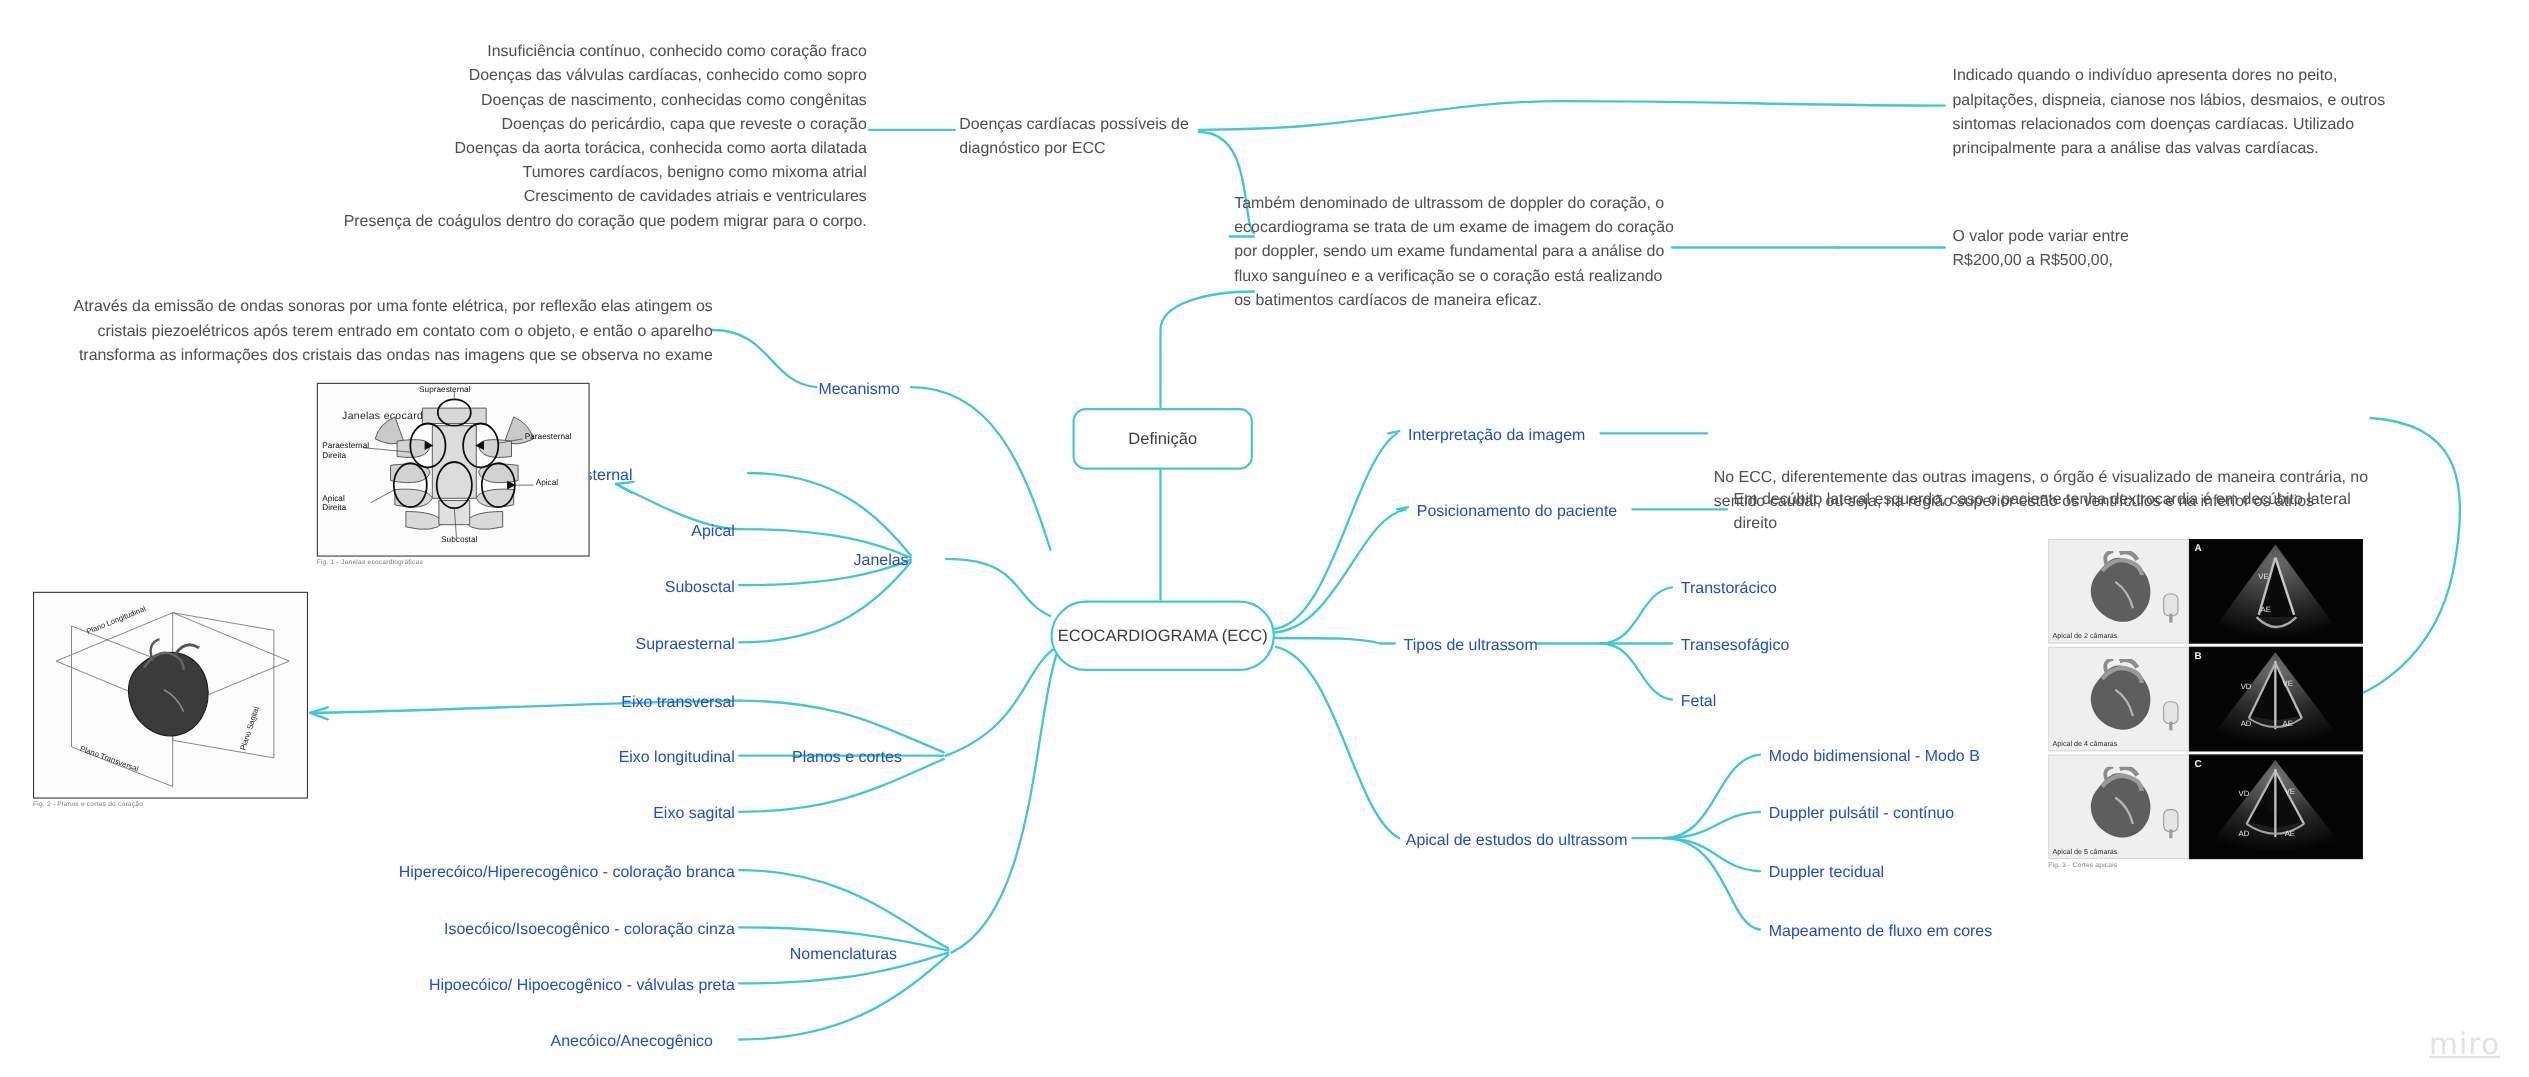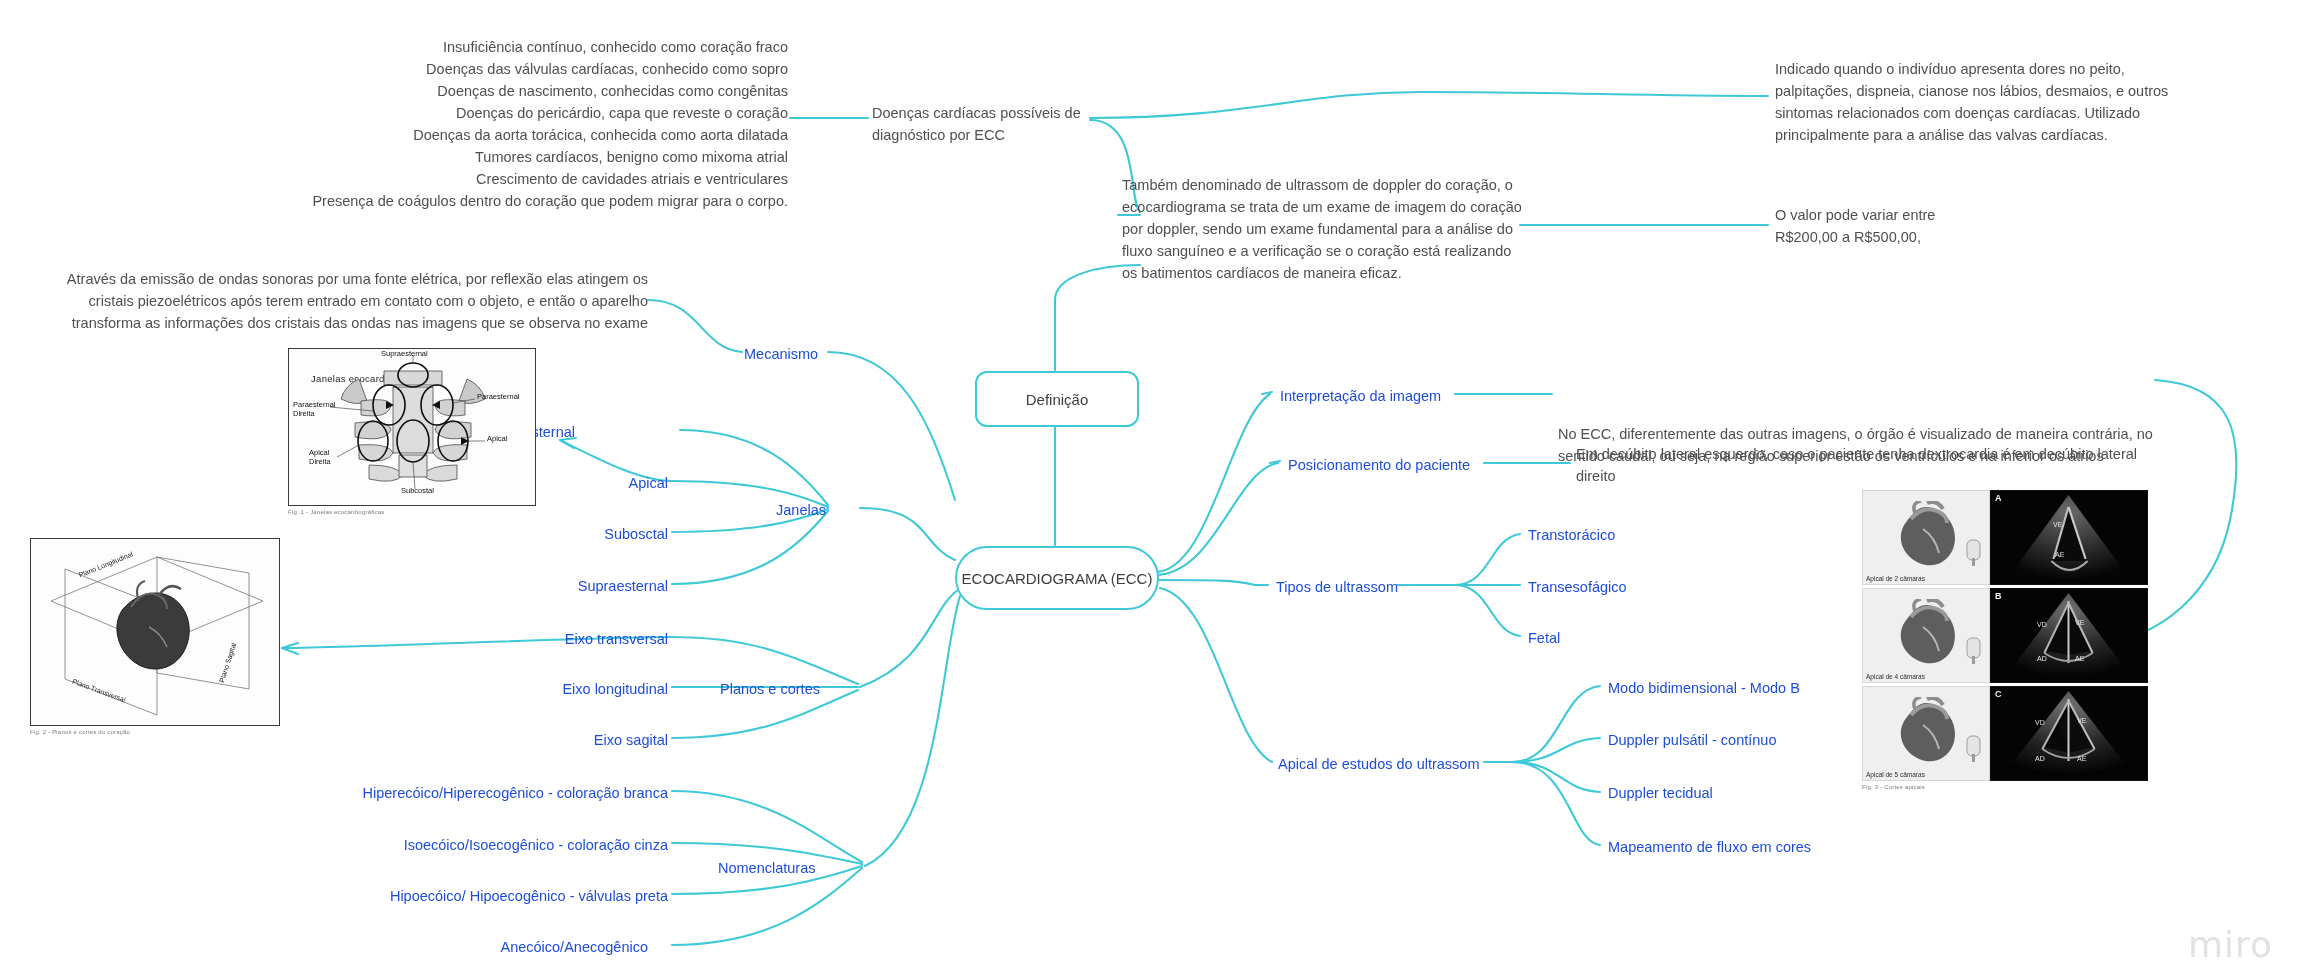--- a/index.html
+++ b/index.html
@@ -15,21 +15,21 @@
   .para.r{text-align:right;}
   .node{
     position:absolute;border:2px solid #3fc9d6;border-radius:12px;background:#fff;
     display:flex;align-items:center;justify-content:center;
     font-size:15px;color:#3d3d3d;
   }
   .node.center{border-radius:36px;}
   .imgbox{position:absolute;background:#fff;}
   .imgframe{border:1px solid #3a3a3a;box-sizing:border-box;background:#fdfdfd;position:relative;overflow:hidden;}
   .figcap{font-size:6px;color:#7a7a7a;margin-top:3px;letter-spacing:.2px;}
-  .miro{position:absolute;right:26px;bottom:14px;font-size:36px;color:#e2e2e2;letter-spacing:1px;font-family:"DejaVu Sans",sans-serif;}
+  .miro{position:absolute;right:26px;bottom:14px;font-size:27px;color:#e2e2e2;letter-spacing:1px;font-family:"DejaVu Sans",sans-serif;text-decoration:underline;}
   
   .echo-wrap{position:absolute;}
   .echo-row{display:flex;width:286px;height:95px;margin-bottom:3px;}
   .echo-left{width:128px;background:#efefef;position:relative;border:1px solid #d7d7d7;box-sizing:border-box;}
   .echo-right{flex:1;background:#040404;position:relative;border:1px solid #111;box-sizing:border-box;}
   .echo-cap{position:absolute;left:3px;bottom:2px;font-size:6.5px;color:#2b2b2b;}
   .echo-letter{position:absolute;left:4px;top:2px;font-size:9px;color:#f2f2f2;font-weight:bold;}
   .echo-tag{position:absolute;font-size:7px;color:#e8e8e8;}
   .heart-svg{position:absolute;left:50%;top:48%;transform:translate(-50%,-50%);}
   
@@ -224,21 +224,21 @@
         <g fill="#0d0d0d">
           <path d="M105,56 l-8,-4 v8 z"></path>
             <path d="M143,56 l8,-4 v8 z"></path>
           <path d="M180,92 l-8,-4 v8 z"></path>
         </g>
       </svg>
       <div class="jan-lab" style="left:92px;top:1px;">Supraesternal</div>
       <div class="jan-lab" style="left:188px;top:44px;">Paraesternal</div>
       <div class="jan-lab" style="left:4px;top:52px;width:44px;white-space:normal;">Paraesternal Direita</div>
       <div class="jan-lab" style="left:198px;top:86px;">Apical</div>
-      <div class="jan-lab" style="left:20px;top:100px;width:42px;white-space:normal;">Apical Direita</div>
+      <div class="jan-lab" style="left:4px;top:100px;width:42px;white-space:normal;">Apical Direita</div>
       <div class="jan-lab" style="left:112px;top:138px;">Subcostal</div>
     </div>
     <div class="figcap">Fig. 1 - Janelas ecocardiográficas</div>
   </div>
 
   <div class="imgbox" style="left:30px;top:538px;width:250px;height:198px;">
     <div class="imgframe" style="width:250px;height:188px;">
       <svg width="250" height="188" viewBox="0 0 250 188" style="position:absolute;left:0;top:0;">
         <g stroke="#777" stroke-width="0.8" fill="none">
 

